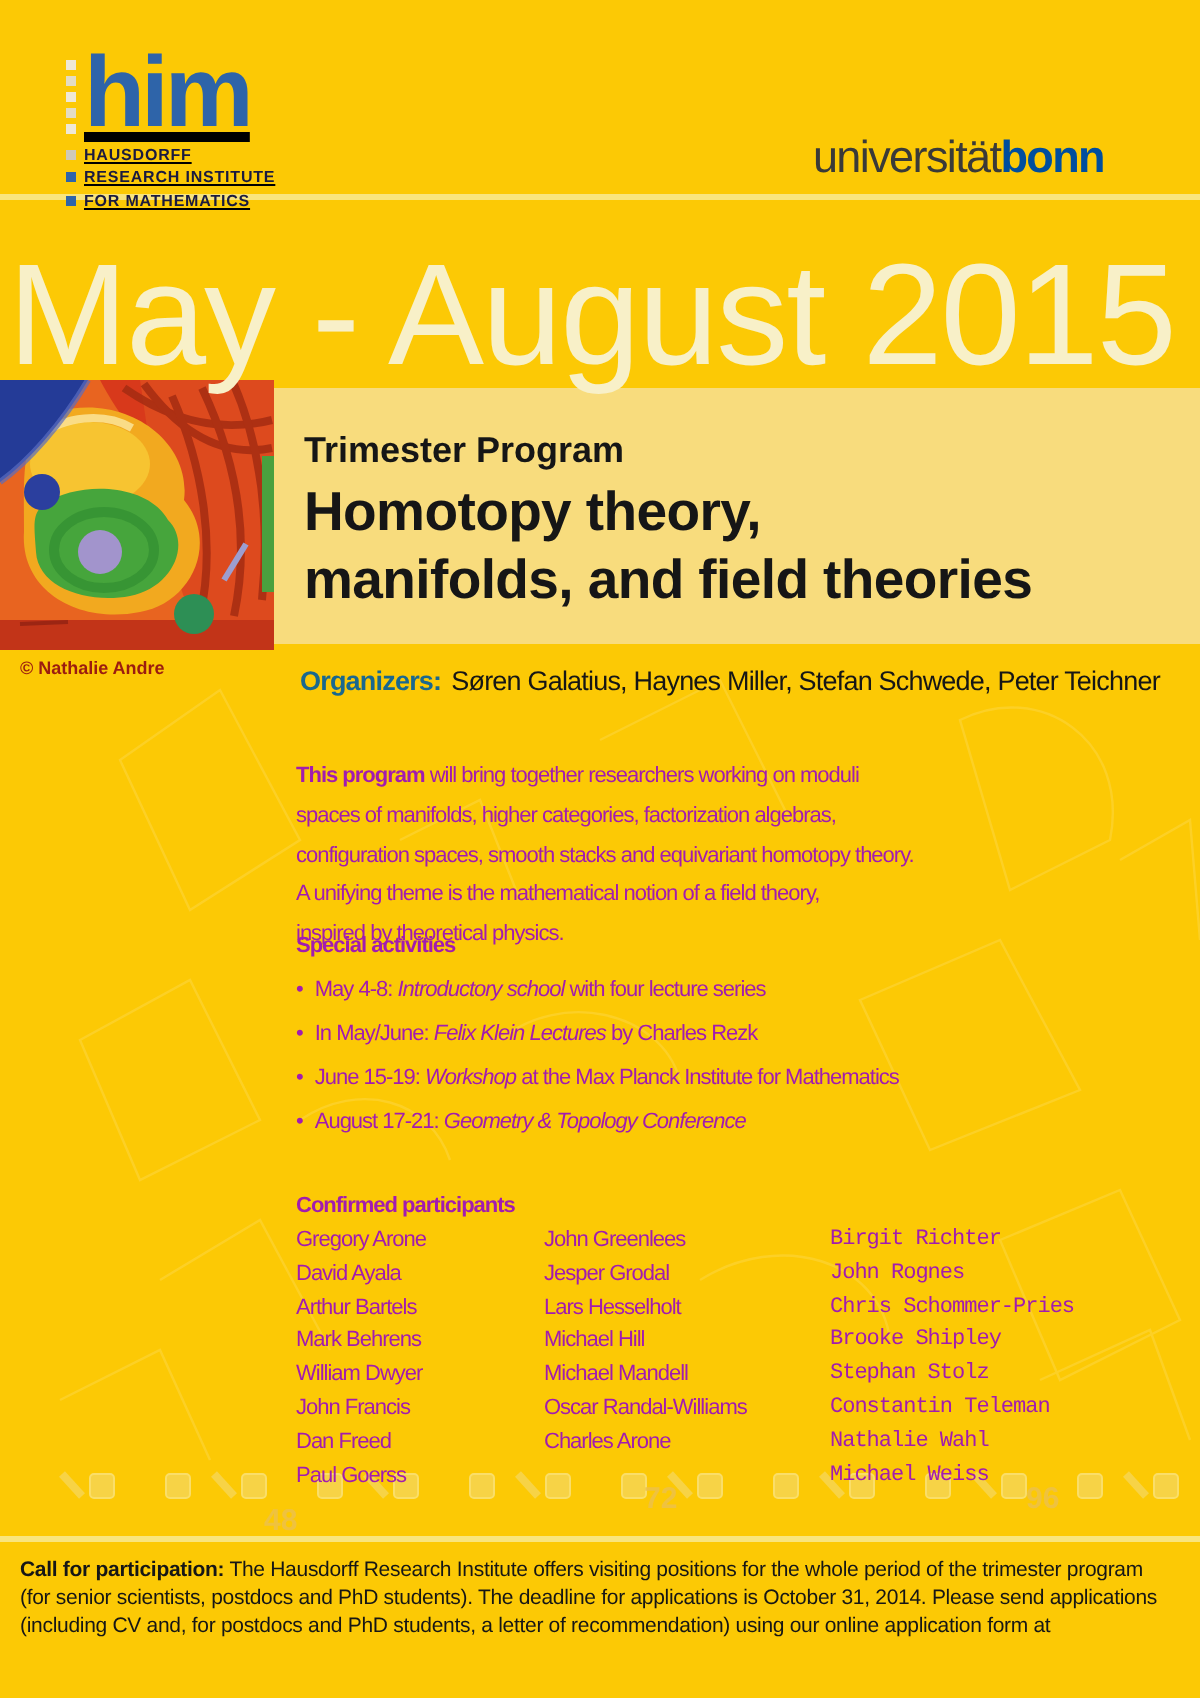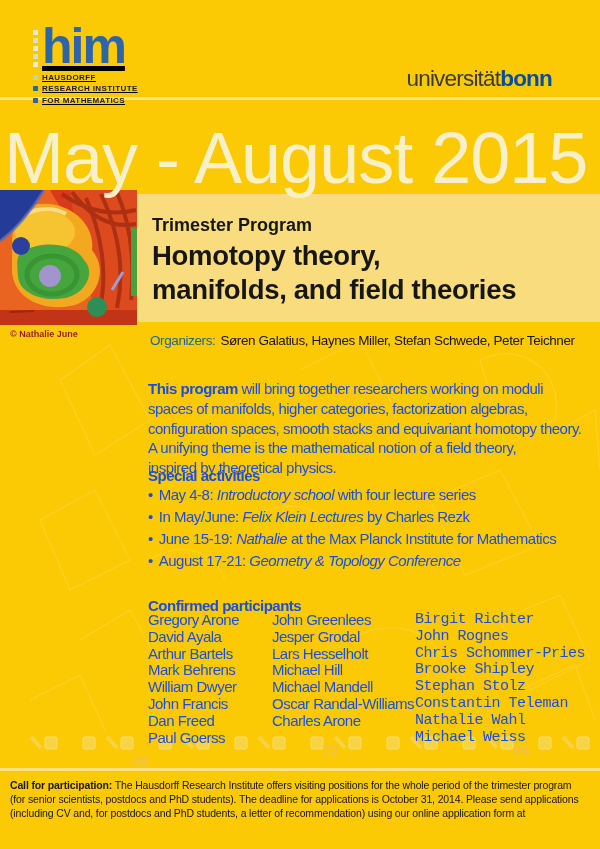--- a/index.html
+++ b/index.html
@@ -38,24 +38,24 @@
   .art { position:absolute; left:0; top:190px; width:137px; height:135px; z-index:2; }
   .credit { position:absolute; left:10px; top:329px; z-index:2; font-size:9px; font-weight:bold; color:#9B1C10; }
 
   .panel { position:absolute; left:137px; top:194px; width:463px; height:128px; background:#F8DC7D; z-index:1; }
   .kicker { position:absolute; left:152px; top:215px; z-index:2; font-size:18px; font-weight:bold; color:#161616; }
   .title { position:absolute; left:152px; top:239px; z-index:2; font-size:27.5px; font-weight:bold;
            line-height:34px; color:#161616; letter-spacing:-0.3px; white-space:nowrap; }
 
   .orgline { position:absolute; left:150px; top:333px; z-index:2; font-size:13.5px; letter-spacing:-0.4px;
              color:#161616; white-space:nowrap; }
-  .orgline .lbl { color:#19688F; font-weight:normal; margin-right:5px; }
-
-  
-  .bodytxt { color:#1d4ed8; font-size:15px; letter-spacing:-0.5px; }
+  .orgline .lbl { color:#19688F; font-weight:bold; margin-right:5px; }
+
+  
+  .bodytxt { color:#a21caf; font-size:11px; letter-spacing:-0.5px; }
   .desc { position:absolute; left:148px; top:379px; z-index:2; line-height:19.8px; white-space:nowrap; }
   .desc b { letter-spacing:-0.5px; }
 
   .act-head { position:absolute; left:148px; top:467px; z-index:2; font-weight:bold; }
   .acts { position:absolute; left:148px; top:484px; z-index:2; }
   .act-row { height:22px; line-height:22px; white-space:nowrap; }
   .act-row .bullet::before { content:"\2022"; margin-right:6px; }
   .act-row i { font-style:italic; }
 
   .part-head { position:absolute; left:148px; top:597px; z-index:2; font-weight:bold; }
@@ -179,21 +179,21 @@
     <circle cx="50" cy="86" r="11" fill="#A294CC"></circle>
     <circle cx="21" cy="56" r="9" fill="#2B3F9E"></circle>
     <path d="M0,0 L44,0 C31,22 14,41 0,51 Z" fill="#243B97"></path>
     <path d="M44,0 C31,22 14,41 0,51" stroke="#5A6CC0" stroke-width="3" fill="none" opacity="0.7"></path>
     <rect y="120" width="137" height="15" fill="#C23418"></rect>
     <circle cx="97" cy="117" r="10" fill="#2D8F55"></circle>
     <rect x="131" y="38" width="6" height="68" fill="#4AA03E"></rect>
     <path d="M112,100 L123,82" stroke="#9C9ED0" stroke-width="3"></path>
     <path d="M10,122 L34,121" stroke="#8C2012" stroke-width="2" opacity="0.7"></path>
   </svg>
-  <div class="credit">© Nathalie June</div>
+  <div class="credit">© Nathalie Andre</div>
 
   <div class="panel"></div>
   <div class="kicker">Trimester Program</div>
   <div class="title">
     <div>Homotopy theory,</div>
     <div>manifolds, and field theories</div>
   </div>
 
   <div class="orgline">
     <span class="lbl">Organizers:</span><span>Søren Galatius, Haynes Miller, Stefan Schwede, Peter Teichner</span>
@@ -204,21 +204,21 @@
     <div>spaces of manifolds, higher categories, factorization algebras,</div>
     <div>configuration spaces, smooth stacks and equivariant homotopy theory.</div>
     <div>A unifying theme is the mathematical notion of a field theory,</div>
     <div>inspired by theoretical physics.</div>
   </div>
 
   <div class="act-head bodytxt">Special activities</div>
   <div class="acts bodytxt">
     <div class="act-row"><span class="bullet"></span><span>May 4-8: </span><i>Introductory school</i><span> with four lecture series</span></div>
     <div class="act-row"><span class="bullet"></span><span>In May/June: </span><i>Felix Klein Lectures</i><span> by Charles Rezk</span></div>
-    <div class="act-row"><span class="bullet"></span><span>June 15-19: </span><i>Nathalie</i><span> at the Max Planck Institute for Mathematics</span></div>
+    <div class="act-row"><span class="bullet"></span><span>June 15-19: </span><i>Workshop</i><span> at the Max Planck Institute for Mathematics</span></div>
     <div class="act-row"><span class="bullet"></span><span>August 17-21: </span><i>Geometry &amp; Topology Conference</i><span></span></div>
   </div>
 
   <div class="part-head bodytxt">Confirmed participants</div>
   <div class="pcol c0 bodytxt">
     <div>Gregory Arone</div>
     <div>David Ayala</div>
     <div>Arthur Bartels</div>
     <div>Mark Behrens</div>
     <div>William Dwyer</div>

